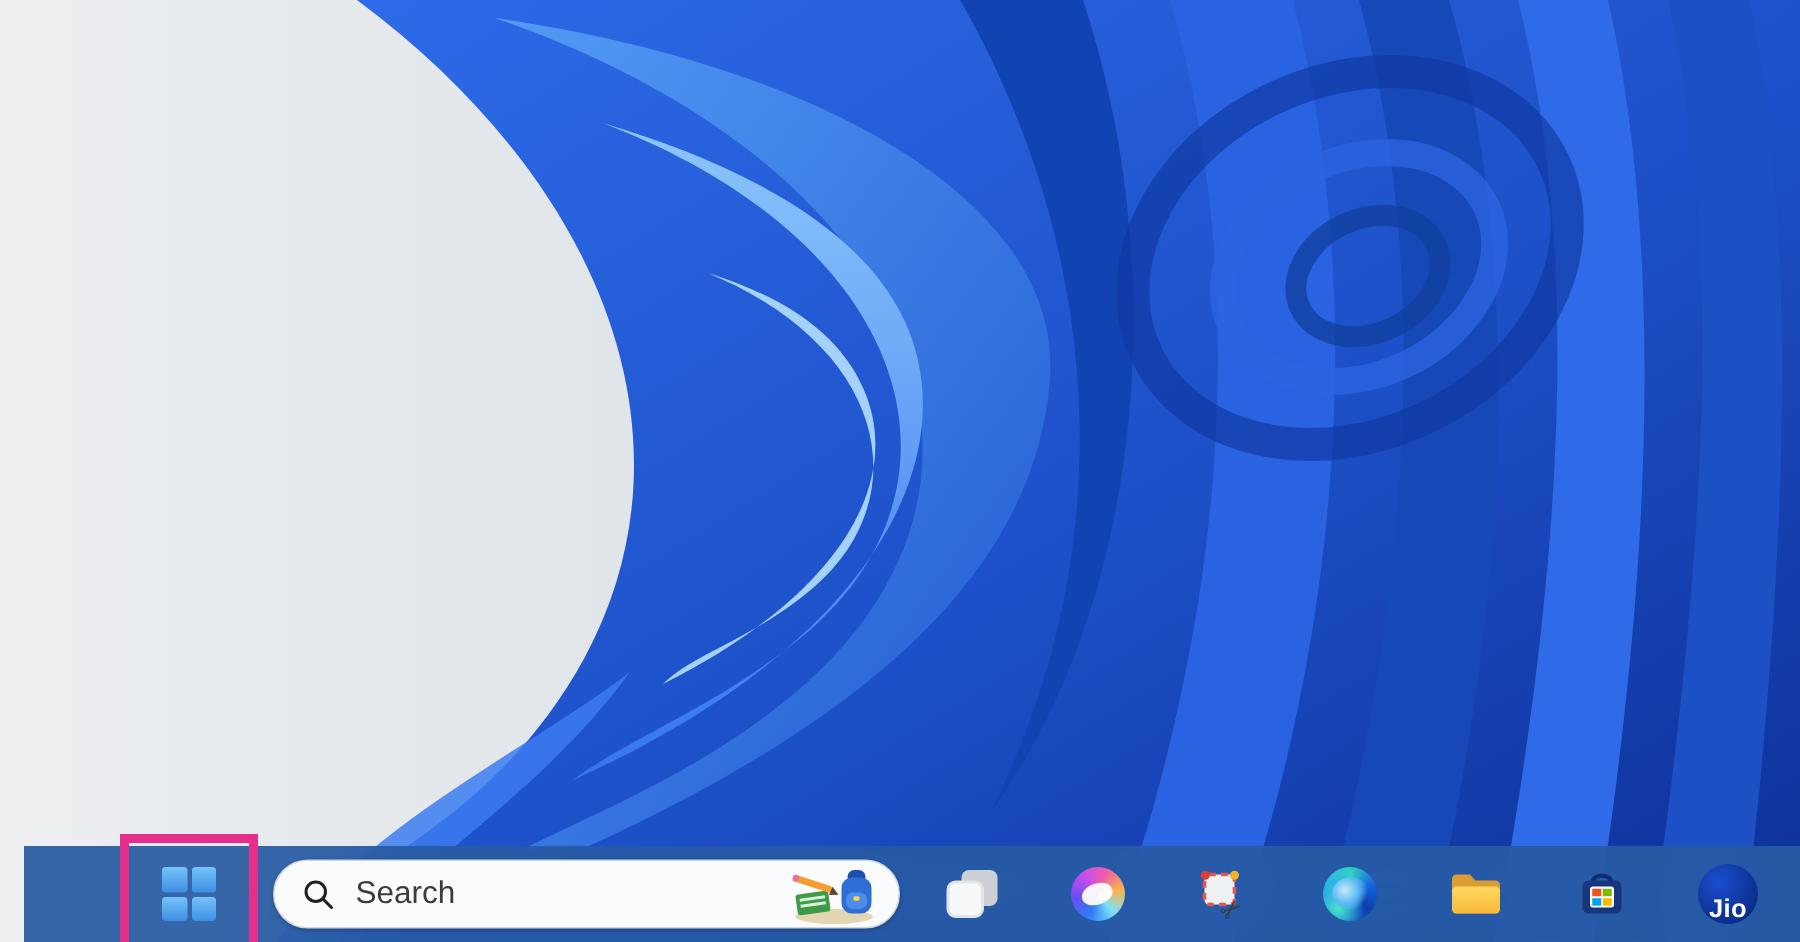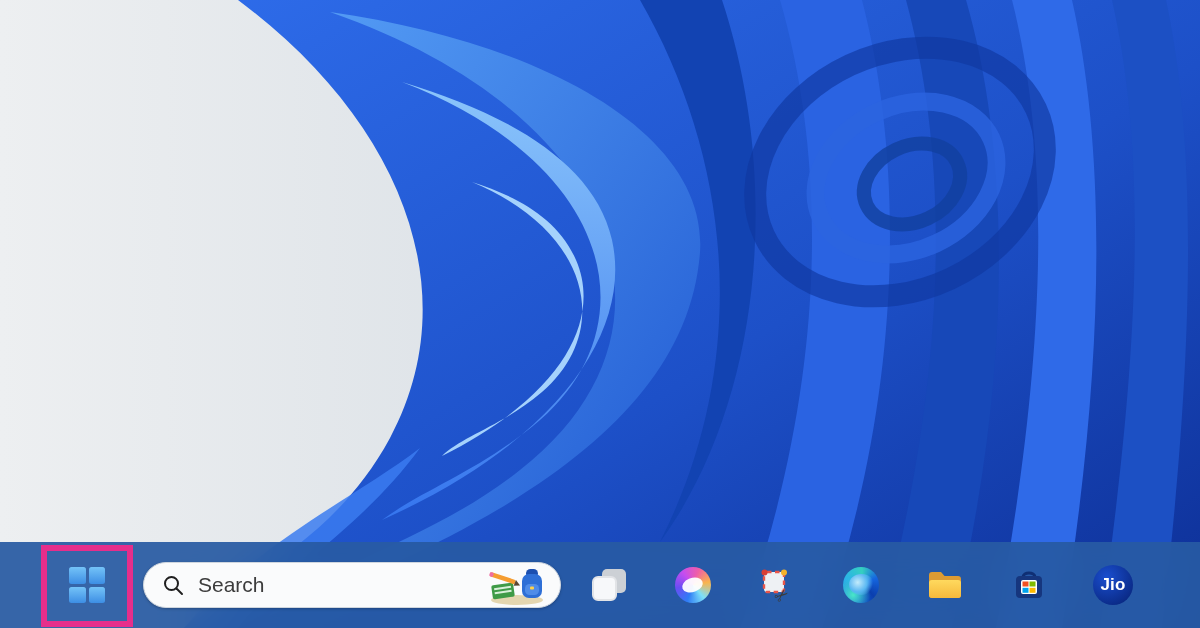--- a/index.html
+++ b/index.html
@@ -5,26 +5,26 @@
   html,body{margin:0;padding:0;}
   body{
     width:1200px;height:628px;overflow:hidden;position:relative;
     font-family:"Liberation Sans", sans-serif;background:#dfe4e8;
   }
   .wallpaper{position:absolute;inset:0;z-index:0;}
   .wallpaper svg{display:block;width:100%;height:100%;}
 
   
   .taskbar{
-    position:absolute;left:0;right:0;bottom:0;height:86px;z-index:5;
+    position:absolute;left:16px;right:0;bottom:0;height:64px;z-index:5;
     background:rgba(40,90,163,0.93);
     -webkit-backdrop-filter:blur(18px) saturate(1.2);
     backdrop-filter:blur(18px) saturate(1.2);
     display:flex;align-items:center;
-    padding-left:41px;box-sizing:border-box;
+    padding-left:64px;box-sizing:border-box;
   }
   .start-wrap{position:relative;width:92px;height:86px;display:flex;align-items:center;justify-content:center;flex:0 0 auto;}
   .start-highlight{position:absolute;left:0;right:0;top:3px;bottom:1px;border:6px solid #e62e8b;pointer-events:none;}
   .start-btn{width:60px;height:60px;border:none;background:transparent;border-radius:6px;display:flex;align-items:center;justify-content:center;cursor:pointer;padding:0;}
   .win-logo{width:36px;height:36px;display:grid;grid-template-columns:1fr 1fr;grid-template-rows:1fr 1fr;gap:3px;}
   .win-logo i{background:linear-gradient(180deg,#74c3f8,#3d8ee4);border-radius:2.5px;}
 
   
   .search-pill{
     margin-left:10px;width:418px;height:46px;border-radius:23px;flex:0 0 auto;
@@ -48,21 +48,21 @@
   .copilot-icon::after{content:"";position:absolute;left:20%;top:30%;width:58%;height:40%;
     background:rgba(255,255,255,0.94);border-radius:55% 60% 50% 60%;transform:rotate(-22deg);}
 
   .edge-icon{width:36px;height:36px;border-radius:50%;position:relative;overflow:hidden;display:block;
     background:
       radial-gradient(circle at 28% 78%, #49e8c8 0%, rgba(73,232,200,0) 46%),
       conic-gradient(from 140deg at 55% 45%, #0b3fae,#1566e0,#2bb3e8,#35d0c0,#1566e0,#0b3fae);}
   .edge-icon::after{content:"";position:absolute;left:18%;top:20%;width:68%;height:58%;border-radius:50%;
     background:radial-gradient(circle at 35% 40%, #c3ebfb 0%, #59b7f2 45%, rgba(21,102,224,0) 74%);}
 
-  .jio-icon{width:40px;height:40px;border-radius:50%;display:flex;align-items:center;justify-content:center;
+  .jio-icon{width:40px;height:40px;border-radius:50%;display:flex;align-items:flex-end;justify-content:center;
     background:radial-gradient(circle at 35% 30%, #1a4ecf, #0a2a86 78%);
     color:#fff;font-weight:bold;font-size:17px;letter-spacing:0.2px;}
 </style>
 </head>
 <body>
 
 <div class="wallpaper">
   <svg viewBox="0 0 1200 628" preserveAspectRatio="none" aria-hidden="true">
     <defs>
       <linearGradient id="wbg" x1="0" y1="0" x2="1" y2="0">

